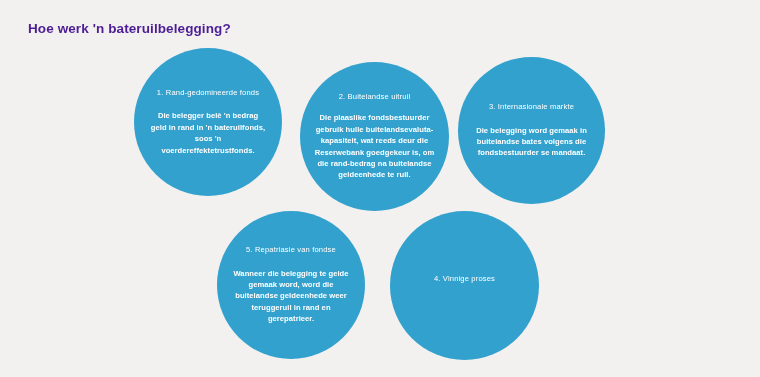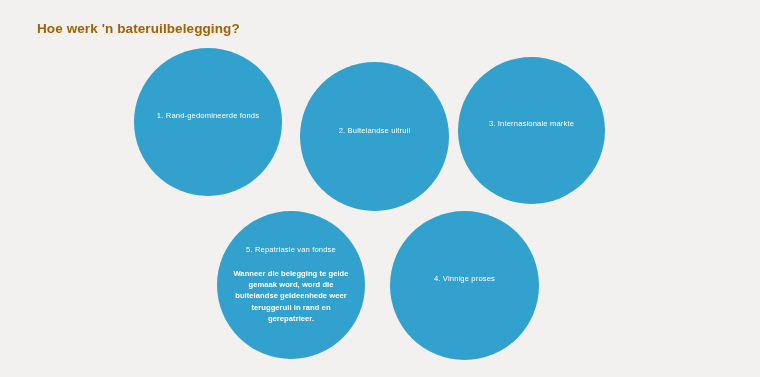--- a/index.html
+++ b/index.html
@@ -17,25 +17,25 @@
     position: relative;
     -webkit-font-smoothing: antialiased;
   }
   #infographic {
     position: relative;
     width: 760px;
     height: 377px;
   }
   #page-title {
     position: absolute;
-    left: 37px;
+    left: 28px;
     top: 12px;
     font-size: 13.5px;
     font-weight: bold;
-    color: #a16207;
+    color: #4c1d95;
     letter-spacing: 0.1px;
     white-space: nowrap;
   }
   .circles-layer {
     position: absolute;
     inset: 0;
   }
   .circle {
     position: absolute;
     border-radius: 50%;
@@ -79,28 +79,31 @@
 <body>
 
 <div id="infographic">
 
   <h1 id="page-title">Hoe werk 'n bateruilbelegging?</h1>
 
   <div class="circles-layer">
 
     <div class="circle" id="circle-1">
       <div class="step-title">1. Rand-gedomineerde fonds</div>
+      <div class="step-body">Die belegger belê 'n bedrag geld in rand in 'n bateruilfonds, soos 'n voerdereffektetrustfonds.</div>
     </div>
 
     <div class="circle" id="circle-2">
       <div class="step-title">2. Buitelandse uitruil</div>
+      <div class="step-body">Die plaaslike fondsbestuurder gebruik hulle buitelandsevaluta-kapasiteit, wat reeds deur die Reserwebank goedgekeur is, om die rand-bedrag na buitelandse geldeenhede te ruil.</div>
     </div>
 
     <div class="circle" id="circle-3">
       <div class="step-title">3. Internasionale markte</div>
+      <div class="step-body">Die belegging word gemaak in buitelandse bates volgens die fondsbestuurder se mandaat.</div>
     </div>
 
     <div class="circle" id="circle-4">
       <div class="step-title">5. Repatriasie van fondse</div>
       <div class="step-body">Wanneer die belegging te gelde gemaak word, word die buitelandse geldeenhede weer teruggeruil in rand en gerepatrieer.</div>
     </div>
 
     <div class="circle" id="circle-5">
       <div class="step-title">4. Vinnige proses</div>
     </div>

